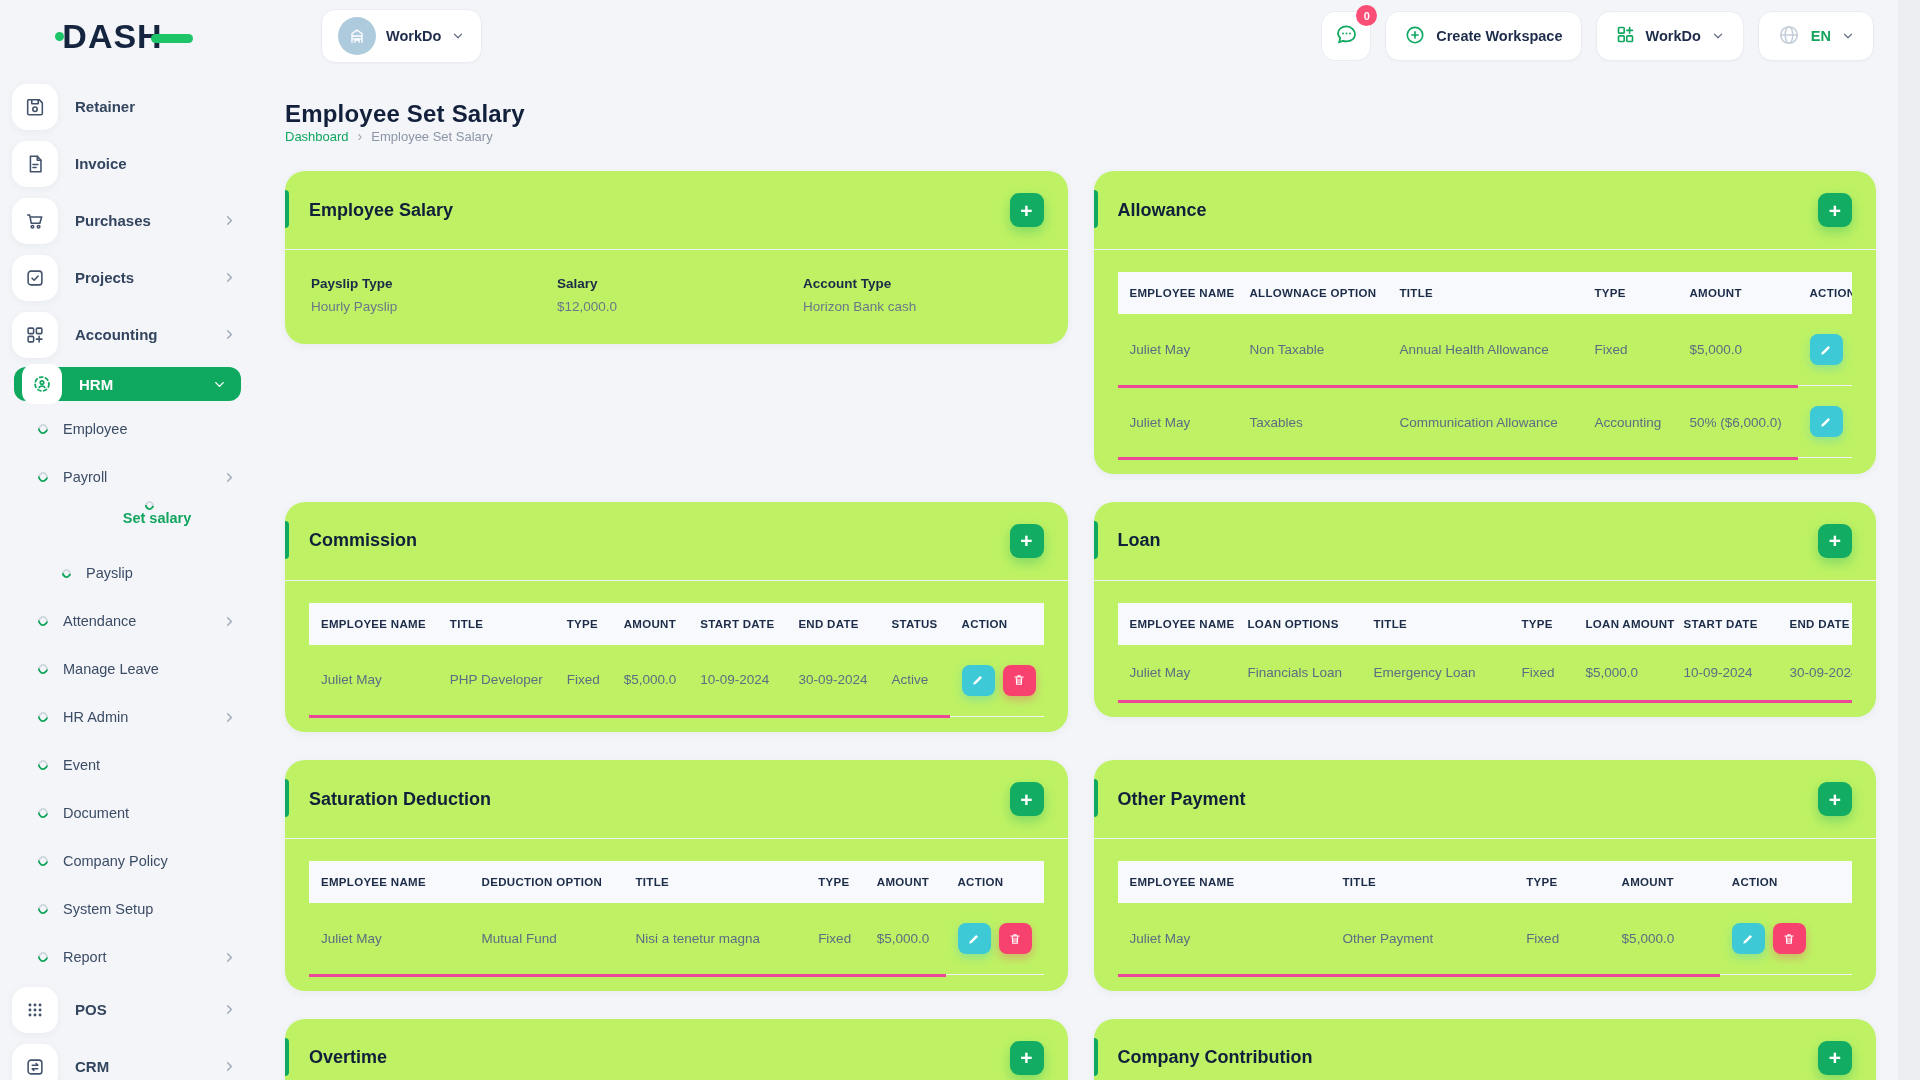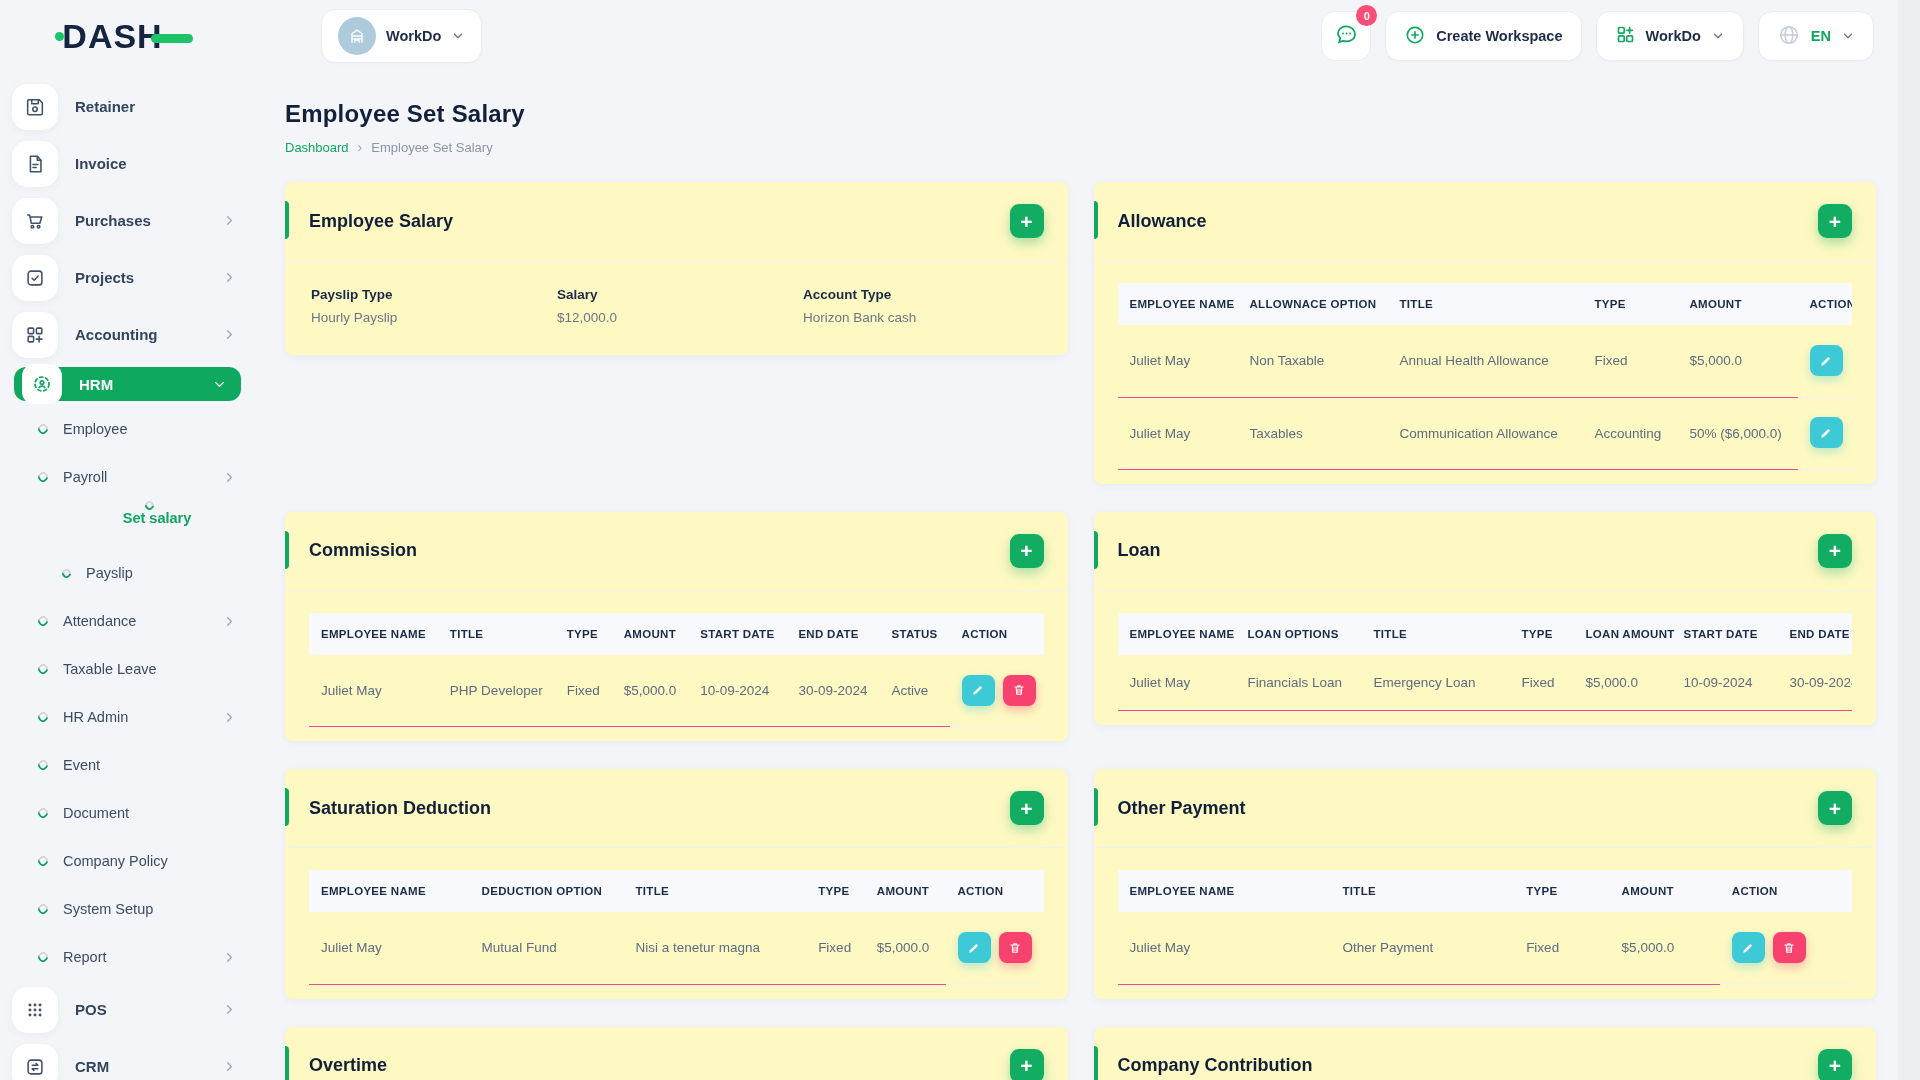--- a/index.html
+++ b/index.html
@@ -33,40 +33,40 @@
   .side-item.active-pill .icon-tile { width:40px; height:40px; border-radius:12px; box-shadow:none; }
   .side-item.sub { height:48px; padding-left:38px; font-size:14.5px; font-weight:500; color:#3c4c66; }
   .side-item.subsub { height:48px; padding-left:62px; font-size:14.5px; font-weight:500; color:#3c4c66; }
   .side-item.subsub.active { color:#11a45f; font-weight:600;flex-direction:column; }
   .bullet { width:10px; height:10px; border-radius:50%; border:2.2px solid #cfd6df; border-bottom-color:#12a75c; border-left-color:#12a75c; transform:rotate(-40deg); flex:0 0 auto; }
   .subsub .bullet { width:9px; height:9px; }
   .side-item.sub .lbl, .side-item.subsub .lbl { margin-left:15px; }
   
   .main { position:absolute; left:255px; top:72px; right:0; bottom:0; padding:28px 44px 0 30px; overflow:hidden; }
   h1.page-title { font-size:24px; font-weight:700; color:#13203c; letter-spacing:.2px; }
-  .breadcrumb { margin-top:11px; font-size:13px; display:flex; align-items:center; gap:9px; }
+  .breadcrumb { font-size:13px; display:flex; align-items:center; gap:9px; }
   .breadcrumb a { color:#10a760; text-decoration:none; cursor:pointer; }
   .breadcrumb .sep { color:#9aa4b4; font-size:14px; }
   .breadcrumb .current { color:#8b95a6; }
   .grid { margin-top:27px; display:grid; grid-template-columns:1fr 1fr; column-gap:26px; row-gap:28px; align-items:start; }
   
-  .card { background:#fef9c3; border-radius:8px; box-shadow:0 2px 8px rgba(20,40,80,.05); overflow:hidden; }
+  .card { background:#bef264; border-radius:20px; box-shadow:0 2px 8px rgba(20,40,80,.05); overflow:hidden; }
   .card-head { position:relative; display:flex; align-items:center; justify-content:space-between; padding:22px 24px; border-bottom:1px solid #eef1f5; }
   .card-head::before { content:""; position:absolute; left:0; top:19px; width:4px; height:38px; background:#10a760; border-radius:0 4px 4px 0; }
   .card-title { font-size:18px; font-weight:700; color:#101f3a; }
   .addbtn { width:34px; height:34px; border-radius:9px; border:none; background:#12ac63; color:#fff; font-size:21px; font-weight:600; line-height:1; display:flex; align-items:center; justify-content:center; cursor:pointer; box-shadow:0 5px 12px rgba(18,172,99,.35); }
   .fields { display:flex; padding:26px 26px 30px; }
   .field { flex:0 0 246px; }
   .field:last-child { flex:1 1 auto; }
   .flabel { font-size:13.5px; font-weight:700; color:#1b2a47; }
   .fvalue { margin-top:8px; font-size:13.5px; color:#6b7789; }
   .tablewrap { margin:22px 24px 14px; overflow:hidden; }
   table { border-collapse:collapse; width:100%; }
   thead th { background:#f7f9fc; text-align:left; font-size:11.5px; font-weight:700; color:#1b2b48; text-transform:uppercase; letter-spacing:.3px; padding:15px 12px; white-space:nowrap; }
-  tbody td { font-size:13.5px; color:#5d6c82; padding:20px 12px; border-bottom:1px solid #ec4899; white-space:nowrap; }
+  tbody td { font-size:13.5px; color:#5d6c82; padding:20px 12px; border-bottom:3px solid #ec4899; white-space:nowrap; }
   td.actions { display:flex; gap:8px; border-bottom:1px solid #f0f2f6; }
   .act { width:33px; height:31px; border:none; border-radius:8px; display:inline-flex; align-items:center; justify-content:center; cursor:pointer; }
   .act-edit { background:#3dc9d5; box-shadow:0 4px 10px rgba(61,201,213,.35); }
   .act-del { background:#f7426f; box-shadow:0 4px 10px rgba(247,66,111,.35); }
   
   .allowance table { table-layout:fixed; width:830px; }
   .allowance th:nth-child(1){width:120px}.allowance th:nth-child(2){width:150px}.allowance th:nth-child(3){width:195px}.allowance th:nth-child(4){width:95px}.allowance th:nth-child(5){width:120px}.allowance th:nth-child(6){width:150px}
   .loan table { table-layout:fixed; width:850px; }
   .loan th:nth-child(1){width:118px}.loan th:nth-child(2){width:126px}.loan th:nth-child(3){width:148px}.loan th:nth-child(4){width:64px}.loan th:nth-child(5){width:98px}.loan th:nth-child(6){width:106px}.loan th:nth-child(7){width:190px}
   .commission th:nth-child(1){width:15%}.commission th:nth-child(2){width:17%}.commission th:nth-child(3){width:8%}.commission th:nth-child(4){width:11%}.commission th:nth-child(5){width:13%}.commission th:nth-child(6){width:13%}.commission th:nth-child(7){width:10%}
@@ -260,21 +260,21 @@
       <span class="bullet"></span>
       <span class="lbl">Attendance</span>
       <span class="chev">
         <svg width="15" height="15" viewBox="0 0 24 24" fill="none" stroke="#9aa6b7" stroke-width="2" stroke-linecap="round" stroke-linejoin="round">
           <polyline points="9 6 15 12 9 18"></polyline>
         </svg>
       </span>
     </div>
     <div class="side-item sub">
       <span class="bullet"></span>
-      <span class="lbl">Taxable Leave</span>
+      <span class="lbl">Manage Leave</span>
     </div>
     <div class="side-item sub">
       <span class="bullet"></span>
       <span class="lbl">HR Admin</span>
       <span class="chev">
         <svg width="15" height="15" viewBox="0 0 24 24" fill="none" stroke="#9aa6b7" stroke-width="2" stroke-linecap="round" stroke-linejoin="round">
           <polyline points="9 6 15 12 9 18"></polyline>
         </svg>
       </span>
     </div>

